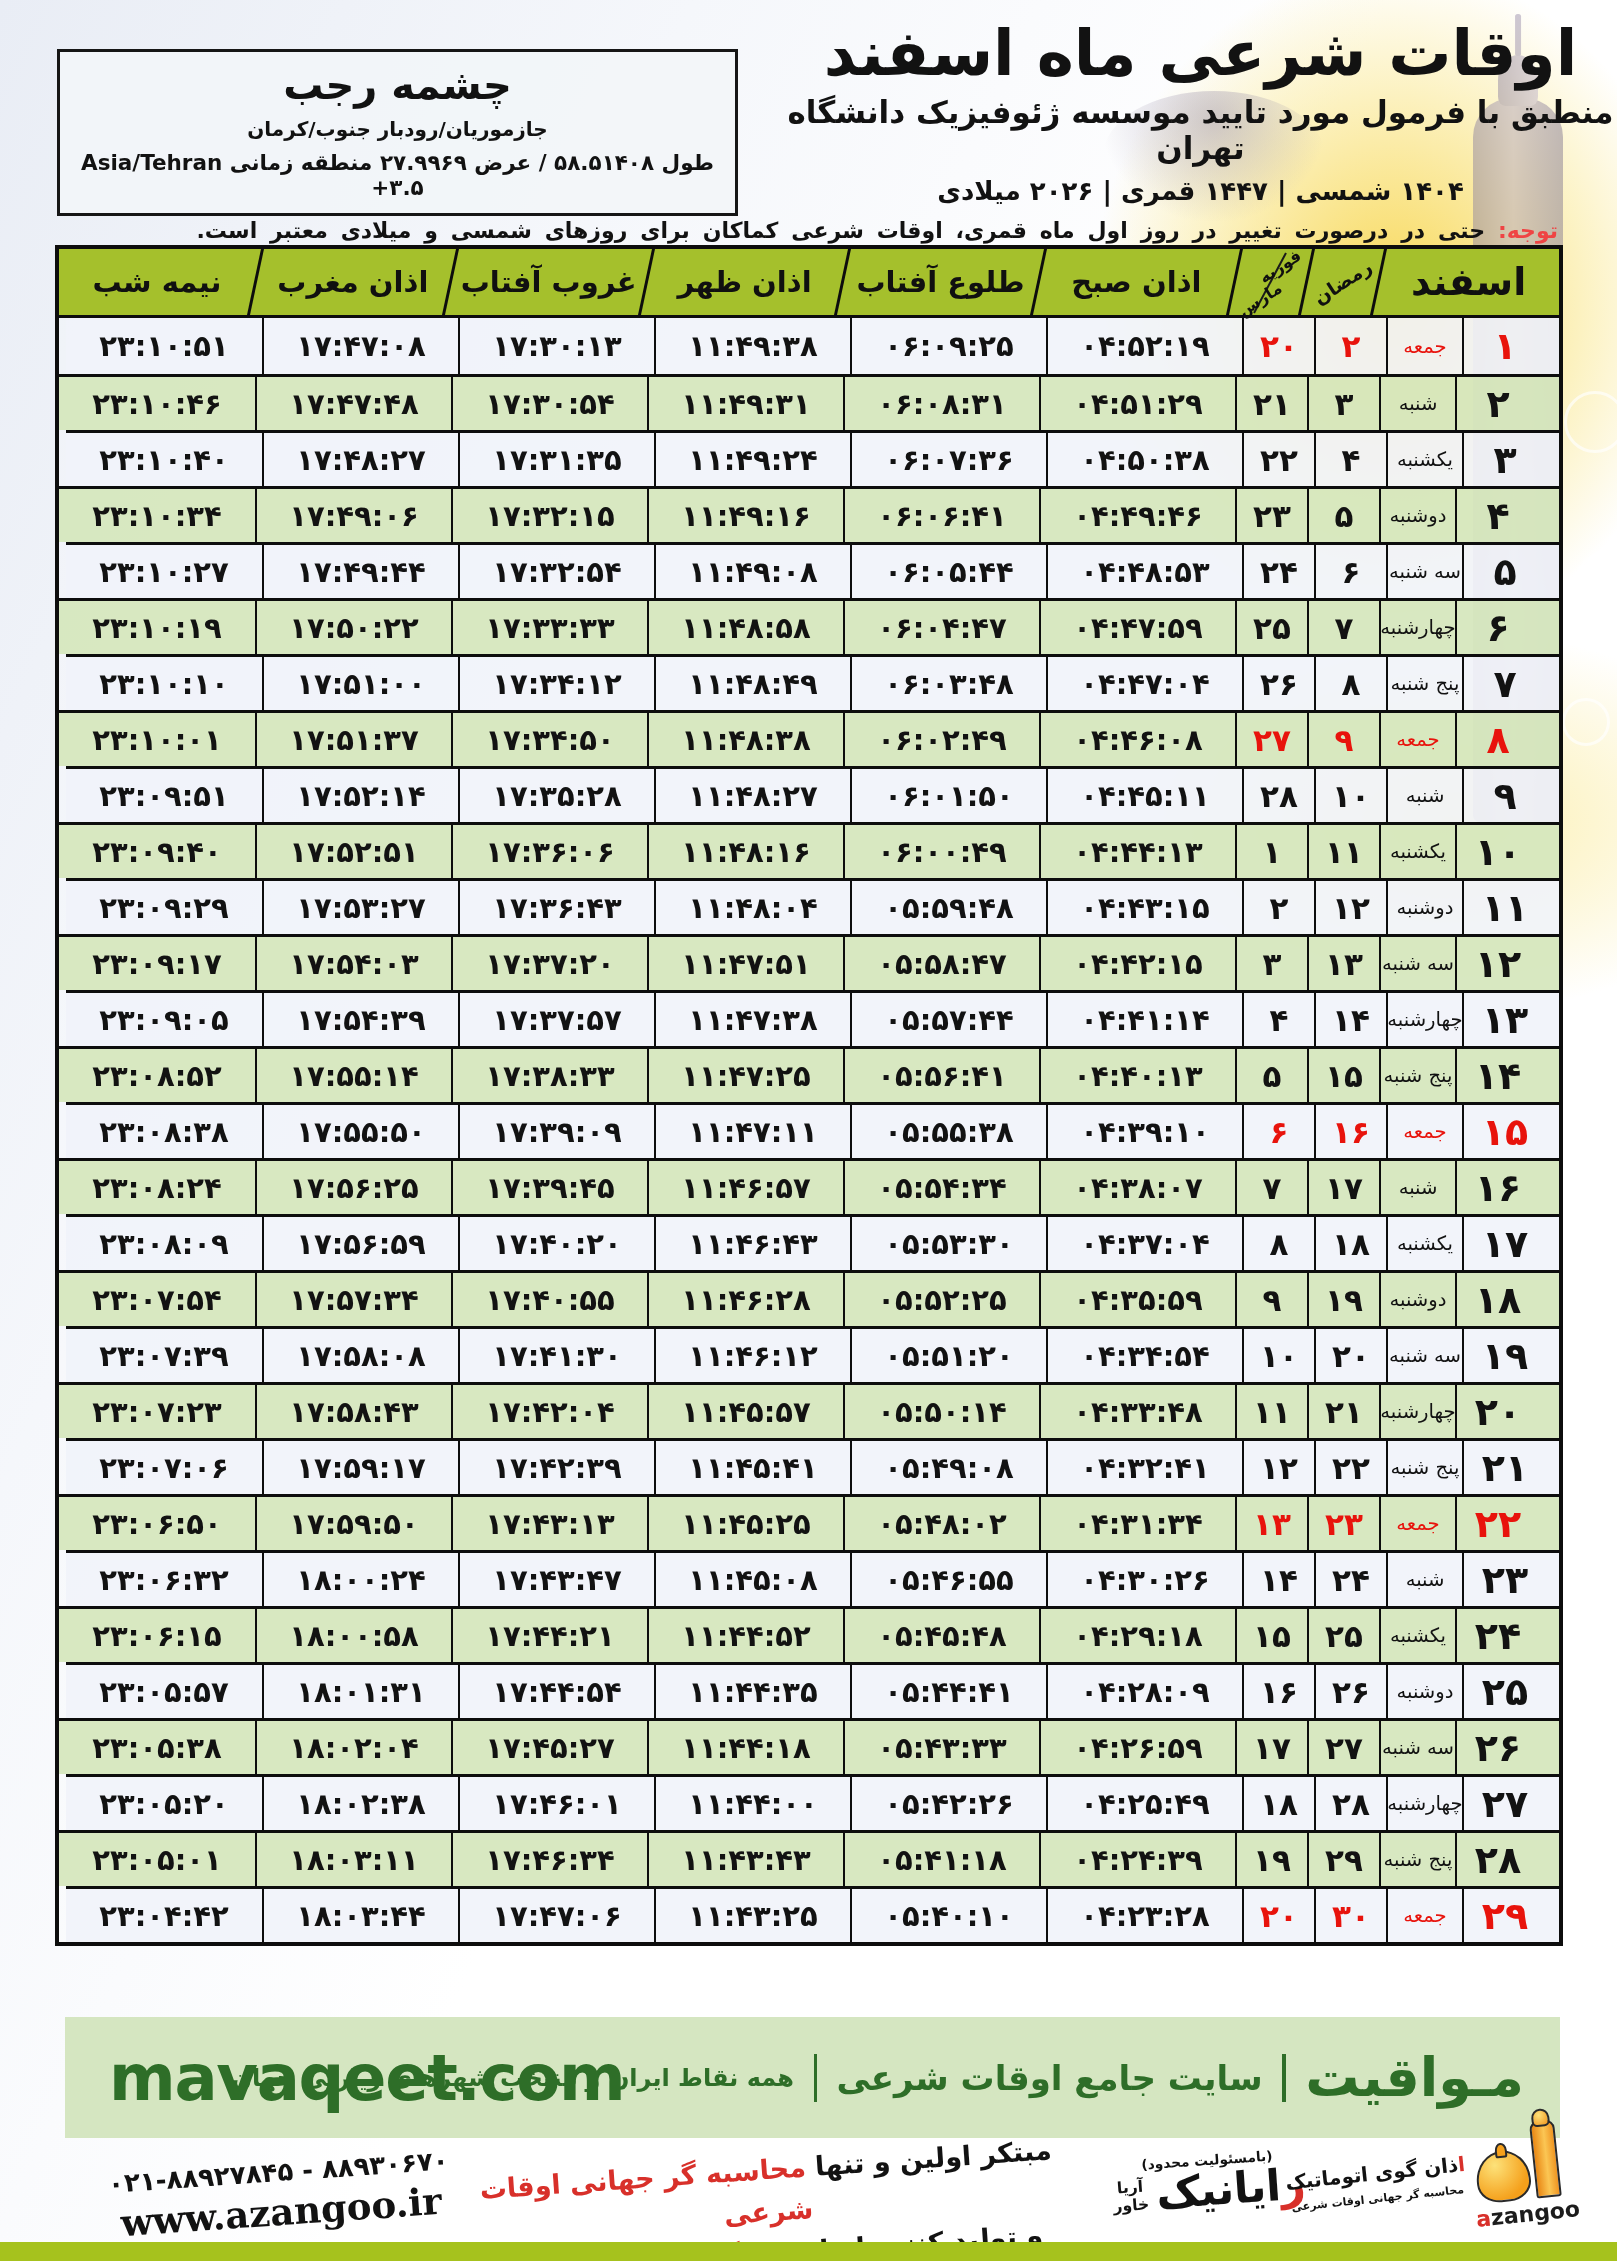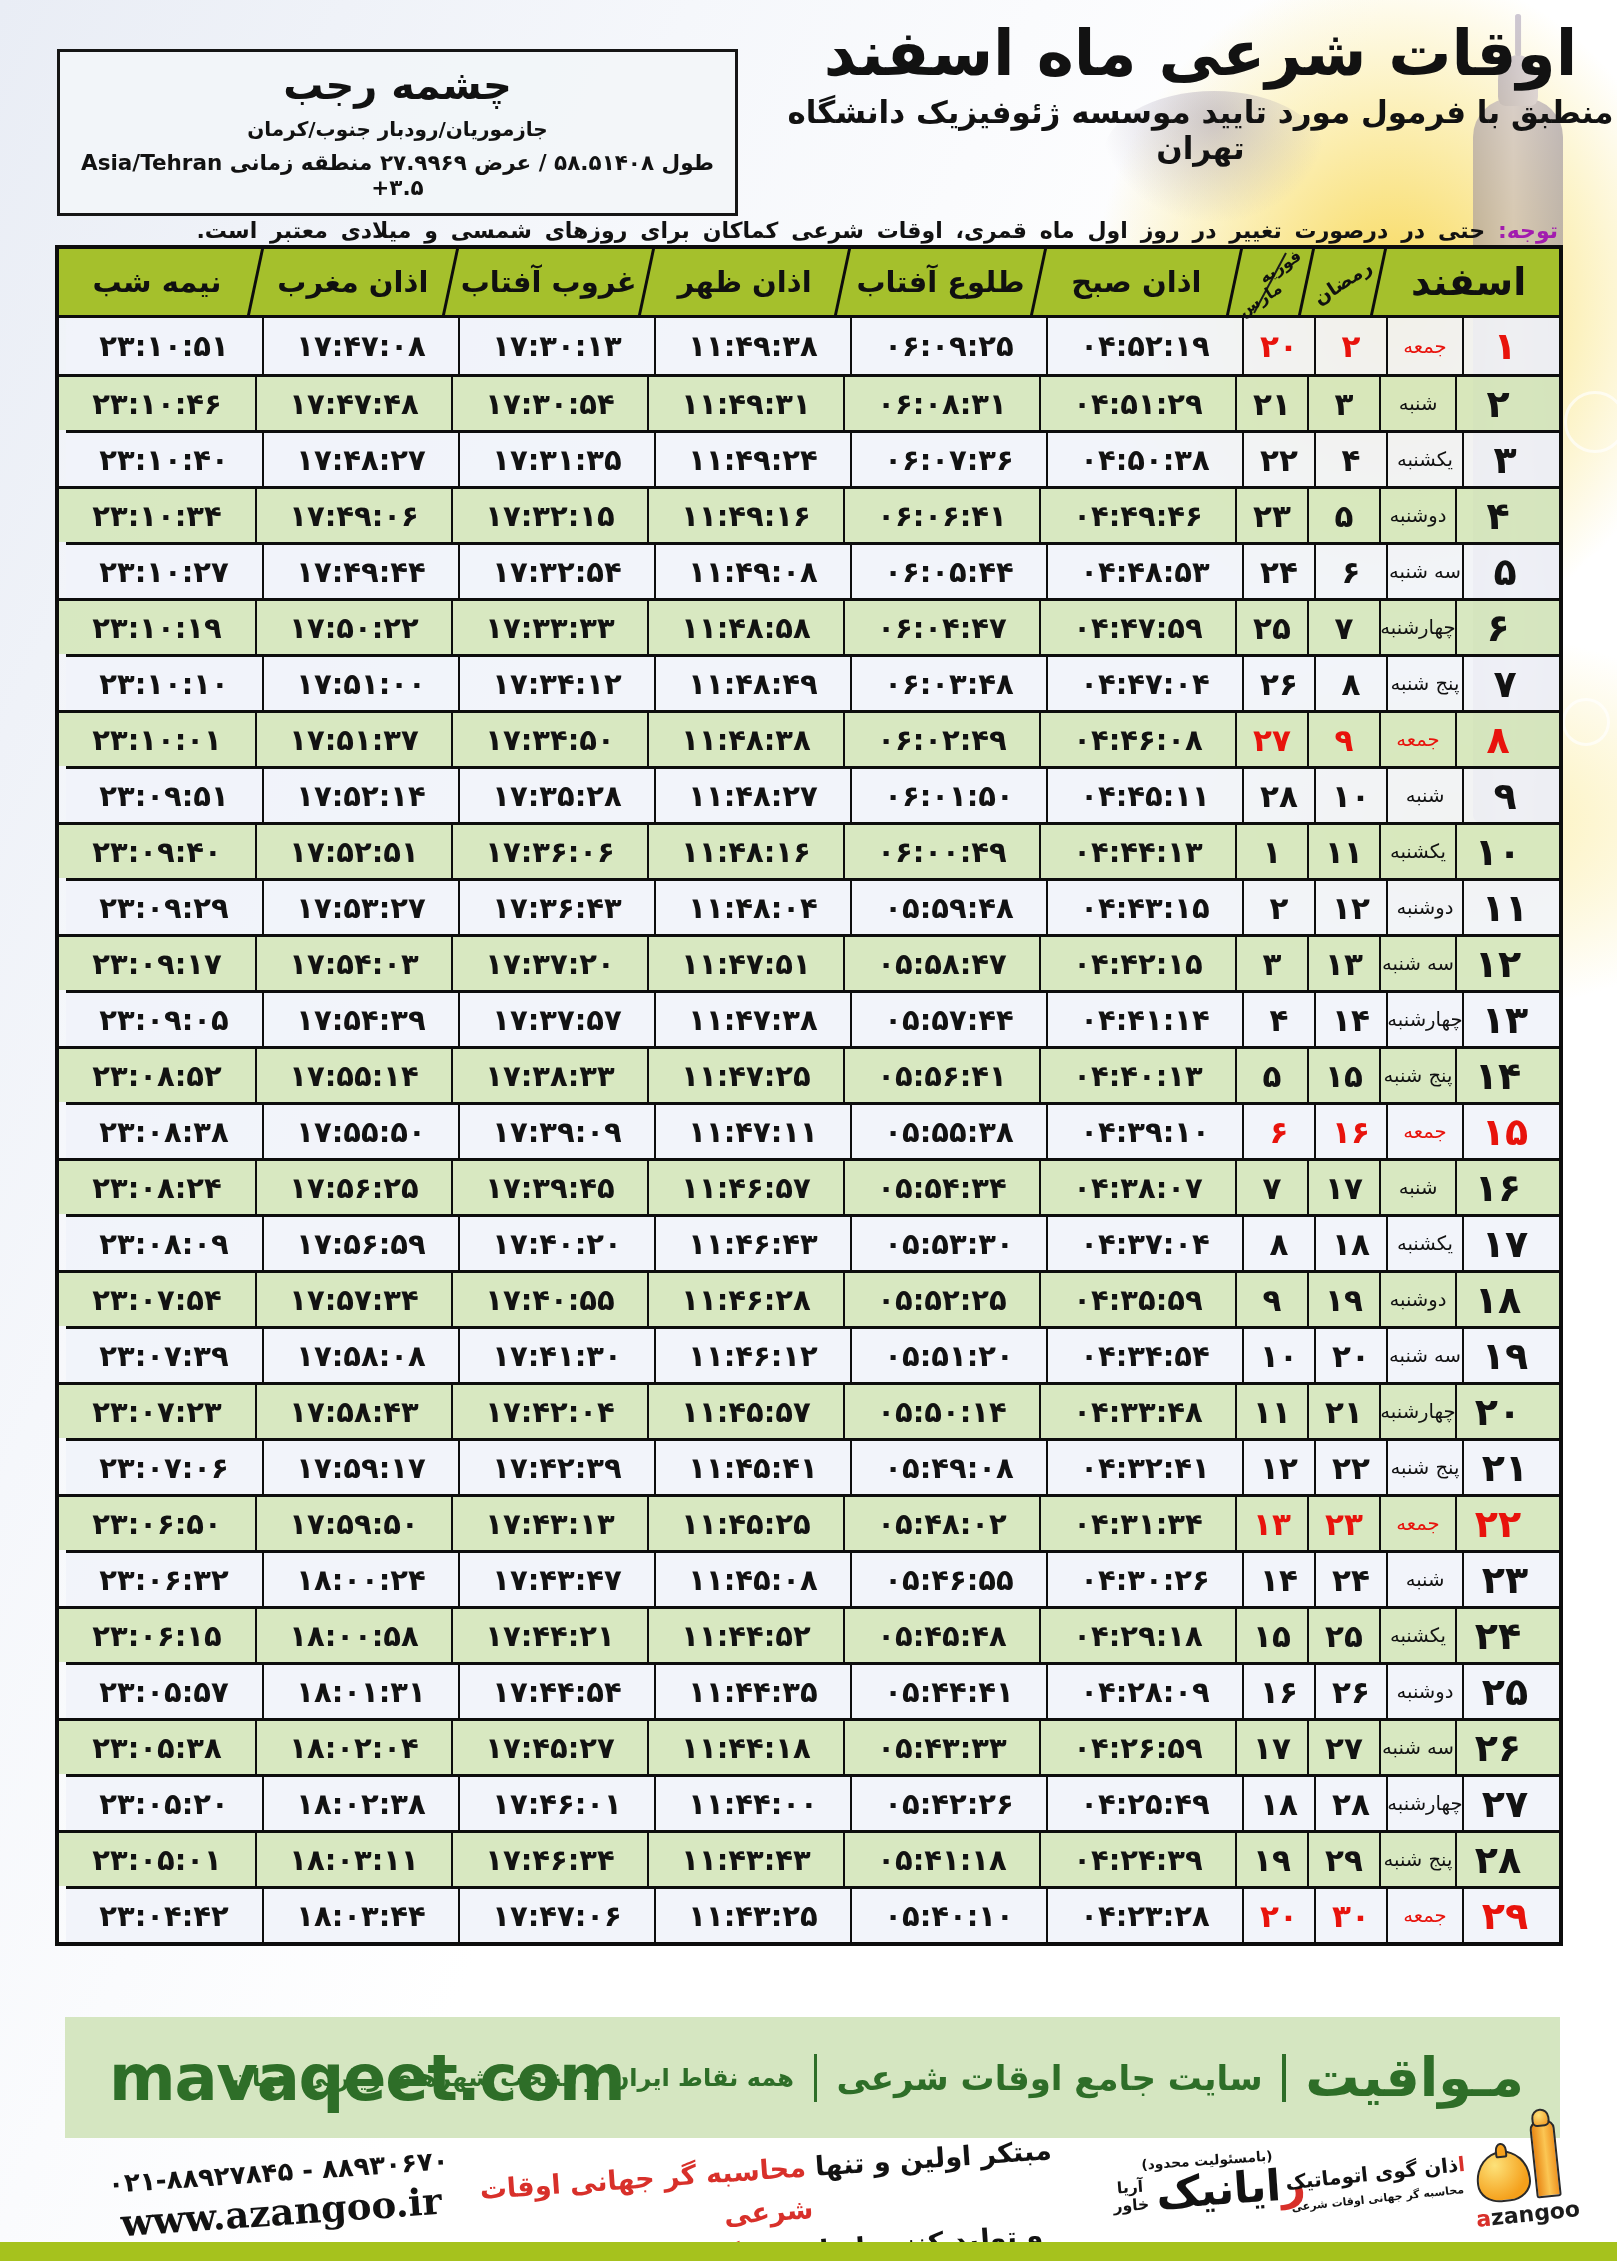--- a/index.html
+++ b/index.html
@@ -34,21 +34,21 @@
 
   
   .title-block{position:absolute;left:783px;top:17px;width:835px;z-index:3;text-align:center;direction:rtl;}
   .main-title{font-size:63px;font-weight:bold;line-height:1.18;}
   .sub-title{font-size:31px;font-weight:bold;margin-top:2.6px;}
   .cal-line{font-size:26px;font-weight:bold;margin-top:10.4px;}
 
   
   .notice{position:absolute;left:57px;top:218px;width:1501px;z-index:3;direction:rtl;text-align:right;
     font-size:22px;font-weight:bold;word-spacing:5.2px;}
-  .notice .red{color:#a21caf;text-align:right;}
+  .notice .red{color:#ef4444;text-align:right;}
 
   
   .cal-table{position:absolute;left:55px;top:245px;width:1508px;box-sizing:border-box;z-index:2;
     border:4.6px solid #0d0d0d;background:rgba(255,255,255,.2);direction:ltr;}
   .thead{display:flex;height:69px;background:#a5c02c;border-bottom:3.9px solid #0d0d0d;box-sizing:border-box;}
   .th{position:relative;display:flex;align-items:center;justify-content:center;
     font-weight:bold;color:#101010;box-sizing:border-box;}
   .th:not(:last-child)::after{content:"";position:absolute;right:-1.3px;top:0;bottom:0;width:2.6px;
     background:#0d0d0d;transform:skewX(-12deg);}
   .w-time{width:196px;} .w-g{width:72px;} .w-r{width:72px;} .w-wd{width:76px;} .w-day{width:84px;} .w-month{width:181px;}
@@ -132,20 +132,21 @@
 
 <div class="info-box">
   <div class="loc-name">چشمه رجب</div>
   <div class="loc-region">جازموریان/رودبار جنوب/کرمان</div>
   <div class="loc-coords">طول ۵۸.۵۱۴۰۸ / عرض ۲۷.۹۹۶۹ منطقه زمانی Asia/Tehran +۳.۵</div>
 </div>
 
 <div class="title-block">
   <div class="main-title">اوقات شرعی ماه اسفند</div>
   <div class="sub-title">منطبق با فرمول مورد تایید موسسه ژئوفیزیک دانشگاه تهران</div>
+  <div class="cal-line">۱۴۰۴ شمسی | ۱۴۴۷ قمری | ۲۰۲۶ میلادی</div>
 </div>
 
 <div class="notice"><span class="red">توجه:</span> <span>حتی در درصورت تغییر در روز اول ماه قمری، اوقات شرعی کماکان برای روزهای شمسی و میلادی معتبر است.</span></div>
 
 <div class="cal-table">
   <div class="thead">
     <div class="th time w-time">نیمه شب</div>
     <div class="th time w-time">اذان مغرب</div>
     <div class="th time w-time">غروب آفتاب</div>
     <div class="th time w-time">اذان ظهر</div>

